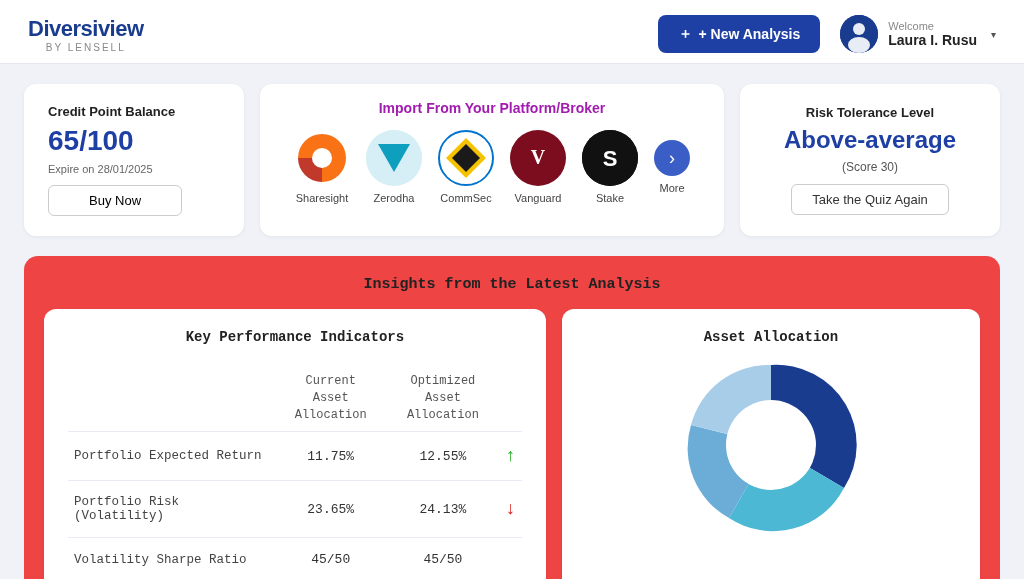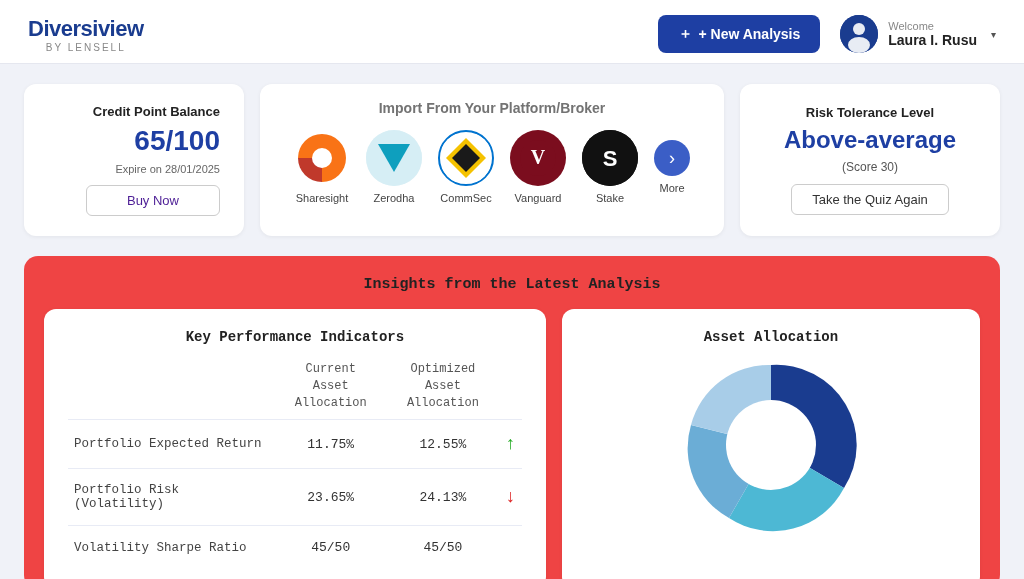--- a/index.html
+++ b/index.html
@@ -54,47 +54,47 @@
     
     .credit-card {
       background: #fff;
       border-radius: 12px;
       padding: 20px 24px;
       width: 220px;
       min-width: 200px;
       box-shadow: 0 1px 4px rgba(0,0,0,0.06);
       display: flex;
       flex-direction: column;
-      align-items: flex-end;
+      align-items: flex-start;
       justify-content: center;
       gap: 6px;
     }
     .credit-title { font-size: 13px; font-weight: 700; color: #222; text-align: center; }
     .credit-balance { font-size: 28px; font-weight: 800; color: #1e3fa3; }
     .credit-expire { font-size: 11px; color: #666; }
     .buy-now-btn {
       border: 1px solid #ccc;
       background: #fff;
       border-radius: 6px;
       padding: 7px 40px;
       font-size: 13px;
       cursor: pointer;
       margin-top: 4px;
-      color: #4c1d95;
+      color: #000000;
     }
 
     
     .import-card {
       background: #fff;
       border-radius: 12px;
       padding: 16px 24px;
       flex: 1;
       box-shadow: 0 1px 4px rgba(0,0,0,0.06);
     }
-    .import-title { font-size: 14px; font-weight: 600; color: #737373; text-align: center; margin-bottom: 14px; }
+    .import-title { font-size: 14px; font-weight: 600; color: #a21caf; text-align: center; margin-bottom: 14px; }
     .import-icons { display: flex; align-items: center; justify-content: center; gap: 16px; }
     .broker-item { display: flex; flex-direction: column; align-items: center; gap: 6px; cursor: pointer; }
     .broker-icon { width: 56px; height: 56px; border-radius: 50%; display: flex; align-items: center; justify-content: center; font-size: 22px; font-weight: 800; }
     .broker-label { font-size: 11px; color: #444; }
     .icon-more { background: #3b5ec6; width: 36px; height: 36px; border-radius: 50%; display: flex; align-items: center; justify-content: center; color: #fff; font-size: 18px; cursor: pointer; }
 
     
     .risk-card {
       background: #fff;
       border-radius: 12px;
@@ -134,21 +134,21 @@
 
     
     .kpi-card {
       background: #fff;
       border-radius: 12px;
       padding: 20px 24px;
       flex: 1.2;
       box-shadow: 0 1px 4px rgba(0,0,0,0.06);
       min-height: 260px;
     }
-    .kpi-title { font-size: 14px; font-weight: 700; color: #222; text-align: center; margin-bottom: 16px; }
+    .kpi-title { font-size: 14px; font-weight: 700; color: #222; text-align: center; margin-bottom: 28px; }
     .kpi-table { width: 100%; border-collapse: collapse; }
     .kpi-table thead tr th {
       text-align: center;
       font-size: 12px;
       color: #555;
       font-weight: 500;
       padding-bottom: 8px;
       line-height: 1.4;
     }
     .kpi-table thead tr th:first-child { text-align: left; }

